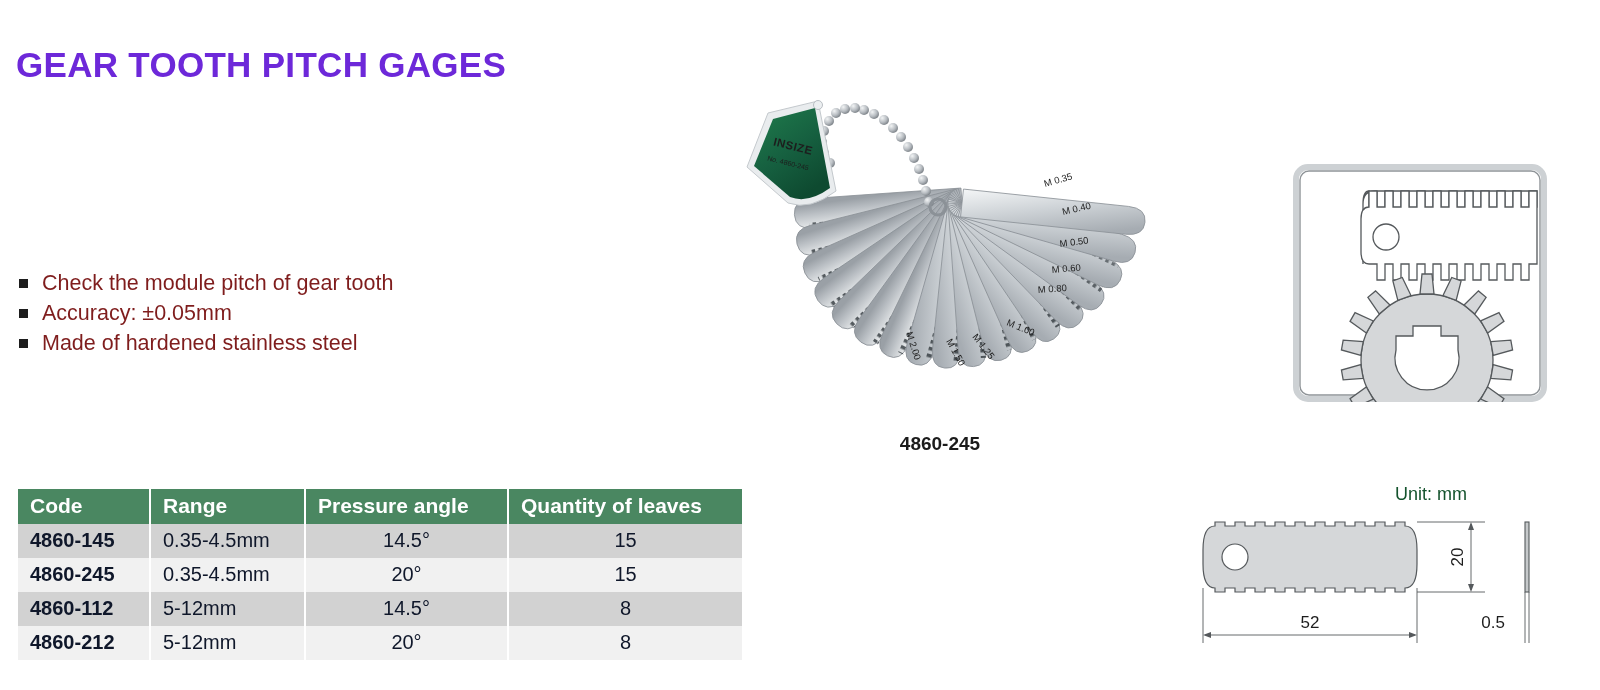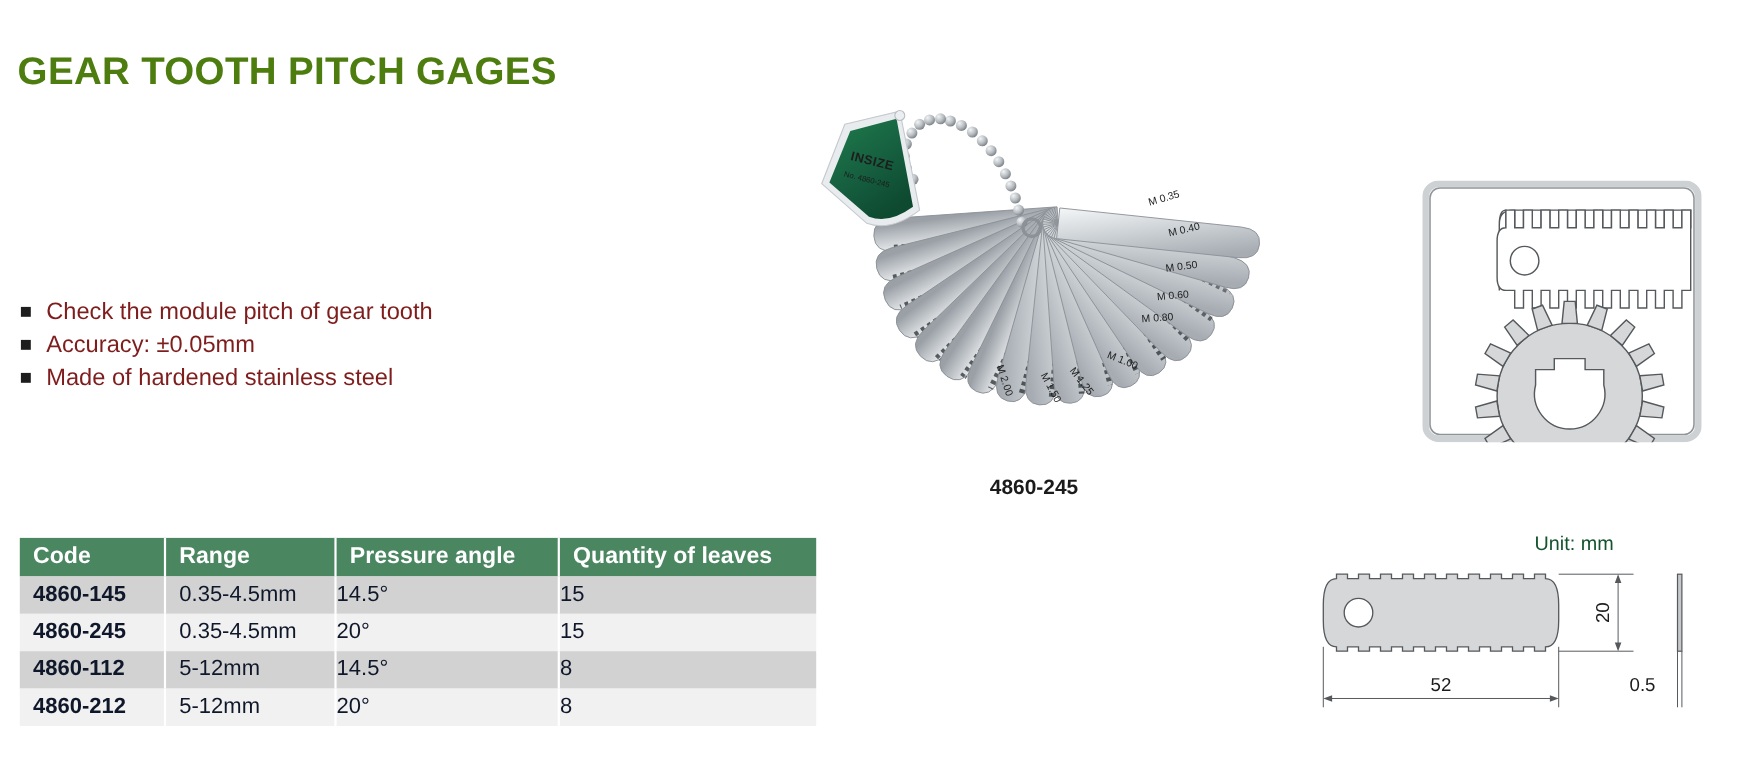--- a/index.html
+++ b/index.html
@@ -18,21 +18,21 @@
   }
 
   
   #page-title {
     position: absolute;
     left: 16px;
     top: 22px;
     font-size: 35px;
     font-weight: bold;
     letter-spacing: 0.3px;
-    color: #4d7c0f;
+    color: #6d28d9;
     white-space: nowrap;
   }
 
   
   #feature-list {
     position: absolute;
     left: 16px;
     top: 268px;
     list-style: none;
     margin: 0;
@@ -87,21 +87,21 @@
   #spec-table tbody tr:nth-child(even) td { background: #f1f1f1; }
   #spec-table td.col-code {
     font-weight: bold;
     padding-left: 12px;
     text-align: left;
   }
   #spec-table td.col-range {
     padding-left: 12px;
     text-align: left;
   }
-  #spec-table td.col-center { text-align: left; }
+  #spec-table td.col-center { text-align: center; }
 
   
   #product-photo-block {
     position: absolute;
     left: 700px;
     top: 75px;
     width: 480px;
     height: 390px;
   }
   #product-photo {

